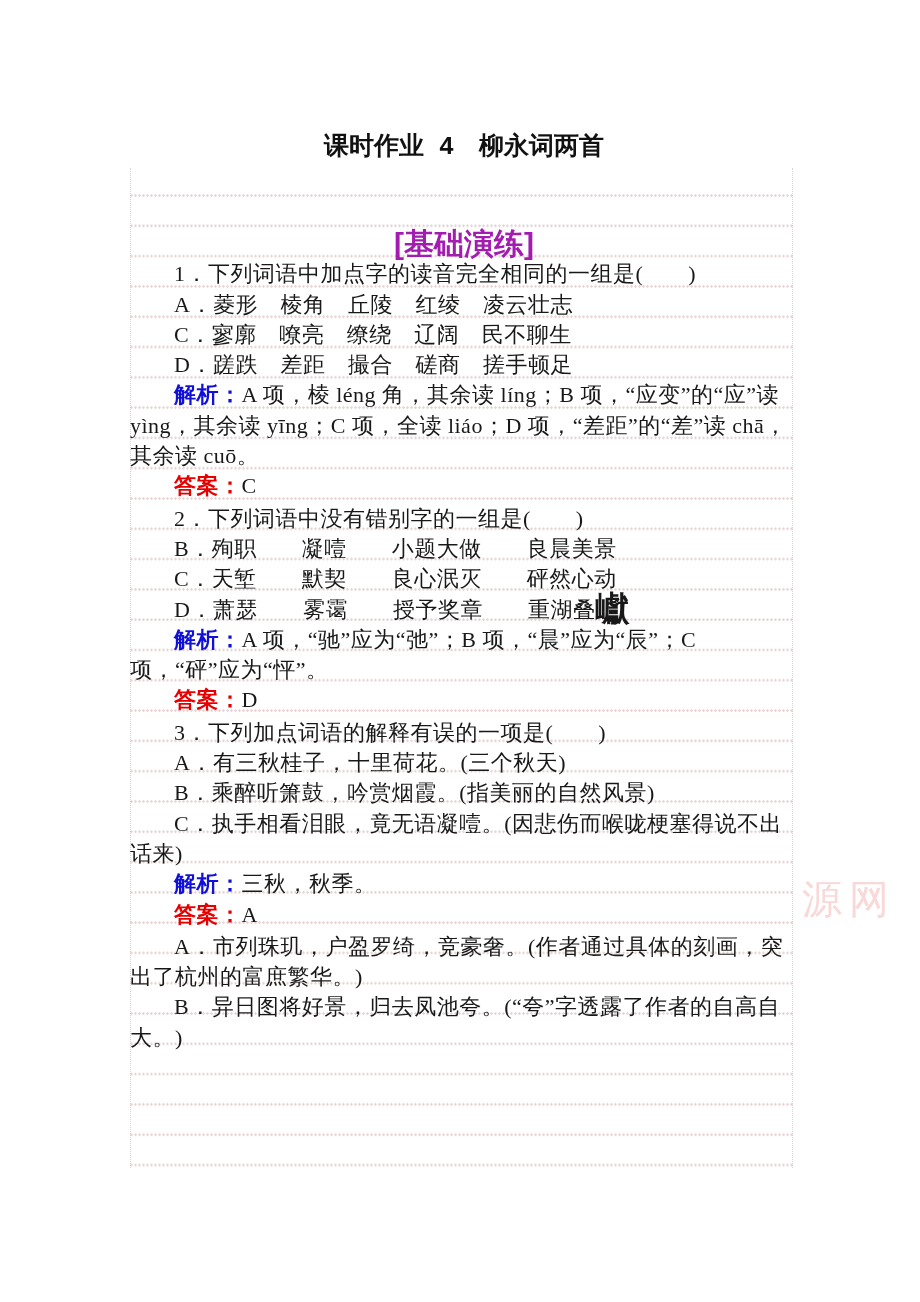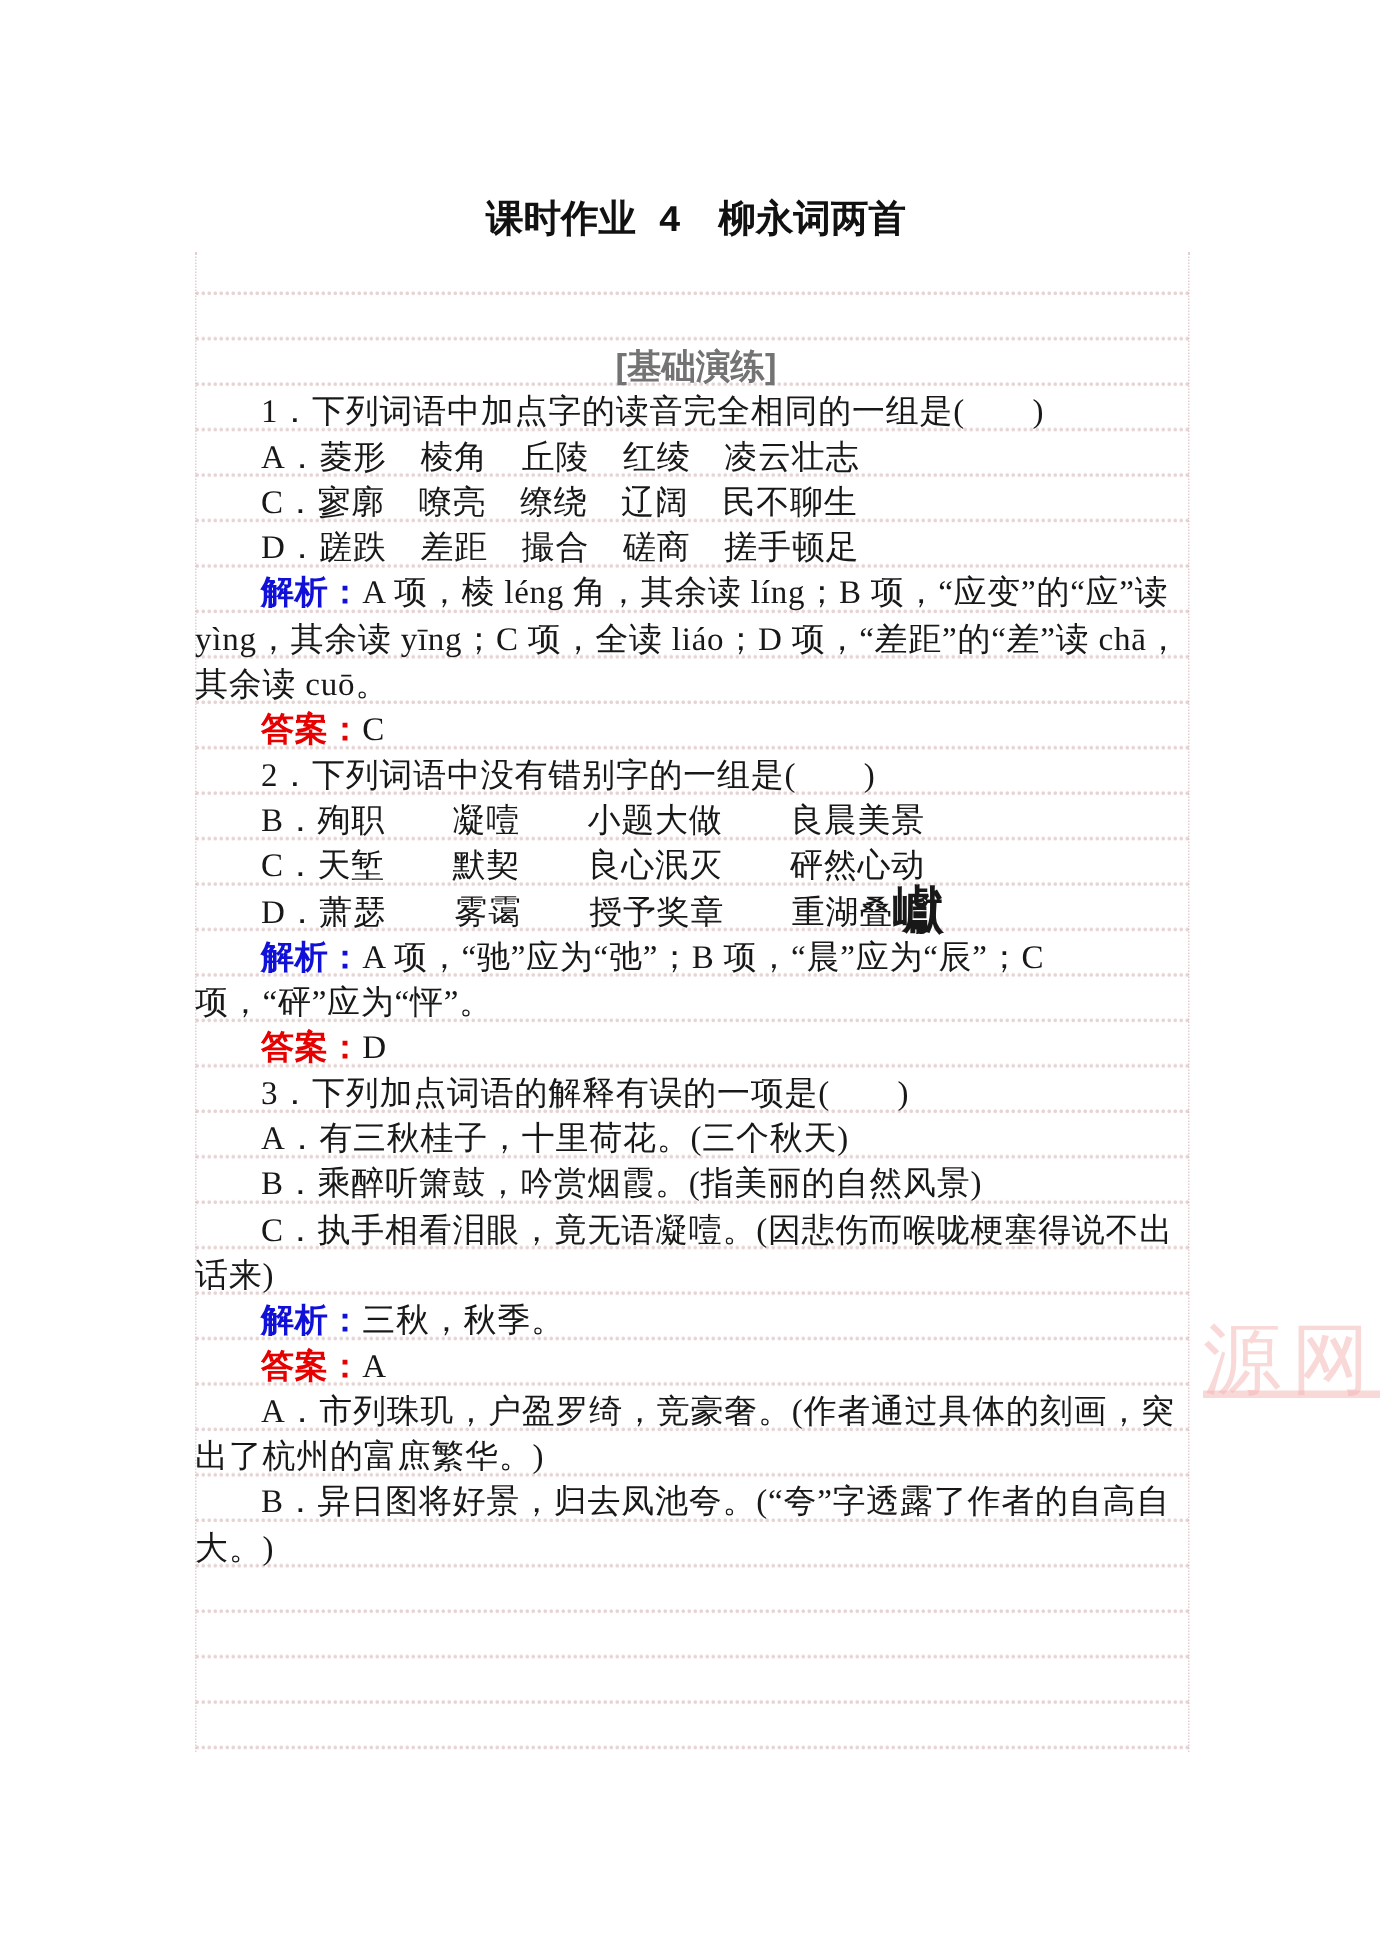--- a/index.html
+++ b/index.html
@@ -35,26 +35,25 @@
     pointer-events: none;
   }
   .vline-left  { left: 130px; }
   .vline-right { left: 792px; }
 
   .watermark {
     position: absolute;
     left: 802px;
     top: 872px;
     font-family: "Liberation Sans", sans-serif;
-    font-size: 52px;
+    font-size: 40px;
     letter-spacing: 7px;
     color: rgba(244,177,177,0.5);
     white-space: nowrap;
     pointer-events: none;
-    text-decoration: underline;
   }
 
   .doc {
     position: absolute;
     left: 130px;
     top: 133px;
     width: 668px;
   }
   .doc-title {
     margin: 0 0 66px 0;
@@ -64,38 +63,38 @@
     font-size: 25px;
     line-height: 30px;
     color: #111111;
     white-space: pre;
   }
   .section-header {
     margin: 0;
     text-align: center;
     font-family: "Liberation Sans", sans-serif;
     font-weight: 600;
-    font-size: 23px;
+    font-size: 30px;
     line-height: 30.3px;
-    color: #737373;
+    color: #a21caf;
   }
   .doc p {
     margin: 0;
     font-size: 22px;
     line-height: 30.3px;
     text-indent: 2em;
     letter-spacing: 0.5px;
   }
   .lbl {
     font-family: "Liberation Sans", sans-serif;
     font-weight: 700;
     text-align: right;
   }
   .lbl-analysis { color: #1010d8; }
-  .lbl-answer   { color: #e60000; }
+  .lbl-answer   { color: #e60000; font-family: Liberation Mono, monospace; }
   .bigchar {
     font-family: "Liberation Sans", sans-serif;
     font-weight: 700;
     font-size: 34px;
     line-height: 0;
     vertical-align: -3px;
     letter-spacing: 0;
   }
 </style>
 </head>

